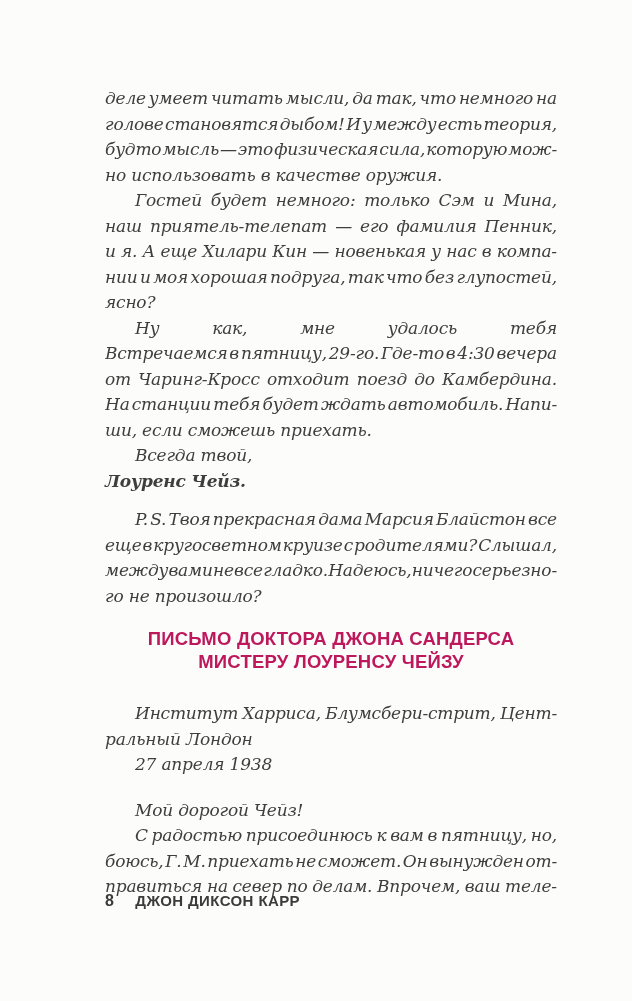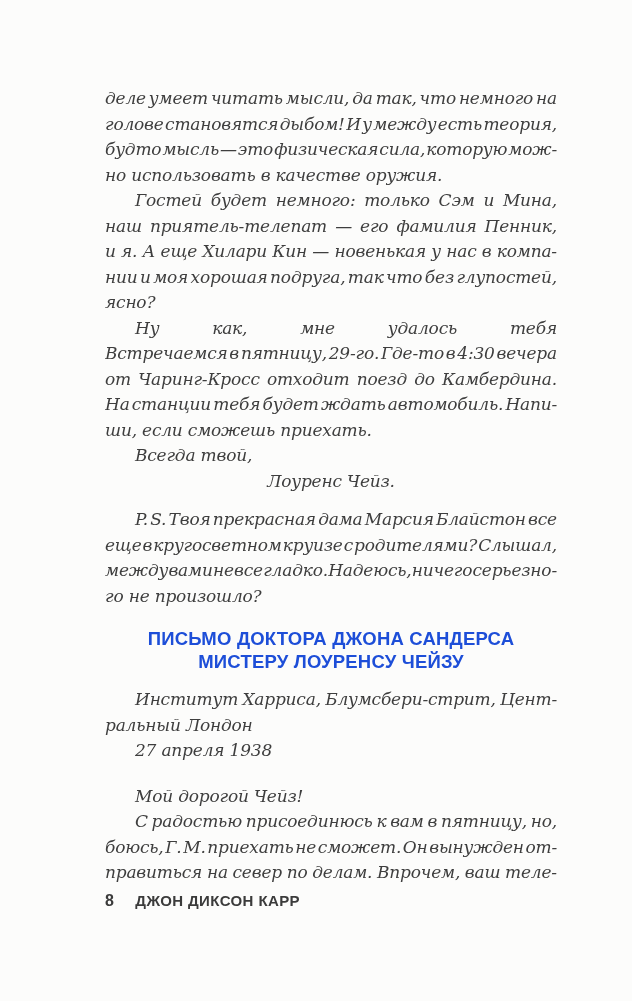--- a/index.html
+++ b/index.html
@@ -22,34 +22,34 @@
     letter-spacing: -0.2px;
   }
   
   .jflex {
     display: flex;
     flex-wrap: nowrap;
     justify-content: space-between;
     overflow: hidden;
   }
   .ind { padding-left: 30px; }     
-  .right { text-align: center; }
+  .right { text-align: left; font-weight: bold; }
   .para { margin: 0; }
   .para.gap { margin-top: 13px; }
   .solo.gap-sm { margin-top: 20px; }
   .heading {
     font-family: "Liberation Sans", sans-serif;
     font-style: normal;
     font-weight: 700;
-    color: #1d4ed8;
+    color: #be185d;
     text-align: center;
     font-size: 18.5px;
     line-height: 23px;
     letter-spacing: 0.2px;
-    margin: 18px 0 14px 0;
+    margin: 18px 0 28px 0;
   }
   .footer {
     position: absolute;
     left: 105px;
     top: 892px;
     display: flex;
     align-items: baseline;
     gap: 21px;
     font-family: "Liberation Sans", sans-serif;
     font-style: normal;

